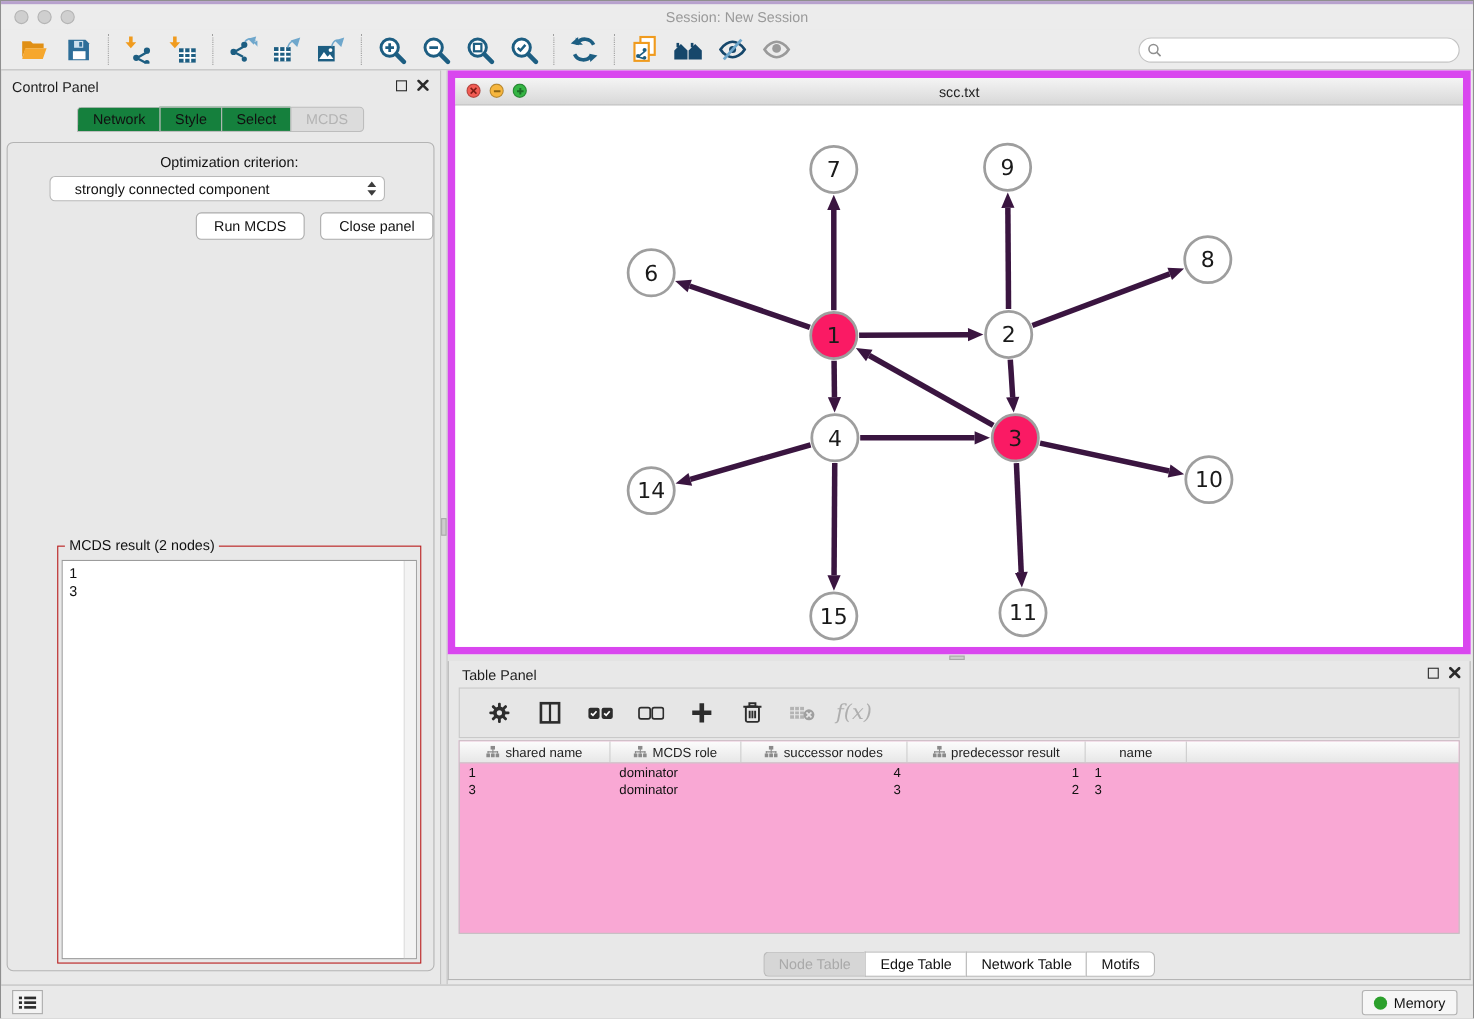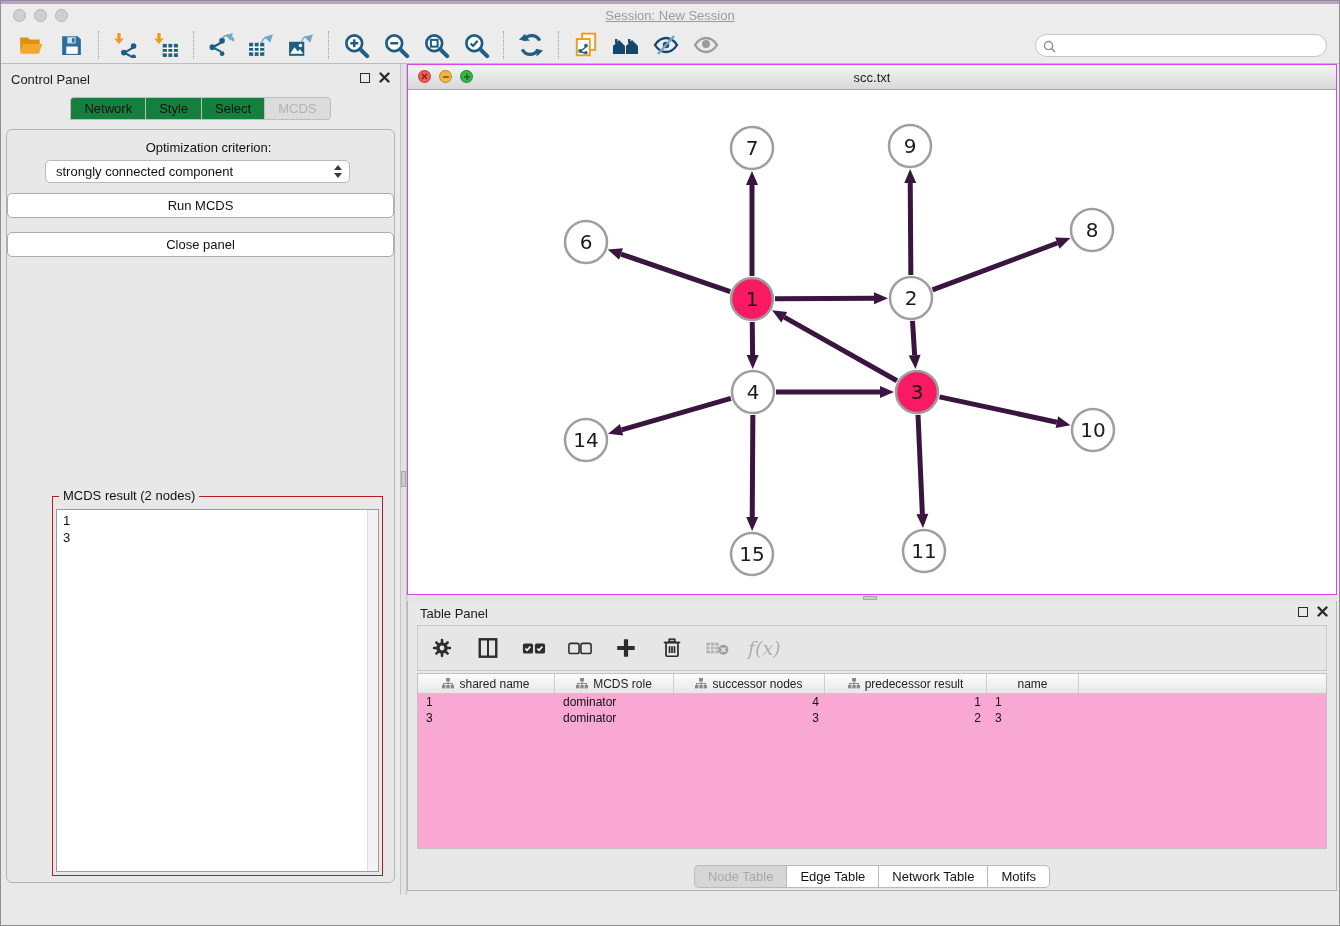--- a/index.html
+++ b/index.html
@@ -7,70 +7,70 @@
   #root { position:relative; width:1340px; height:926px; background:#e9e9e9; border:1px solid #8f8f8f; }
 
   
   .top-accent { position:absolute; left:0; top:0; width:100%; height:3px; background:#b7a1cd; }
   .titlebar { position:absolute; left:0; top:3px; width:100%; height:23px; background:#ececec; }
   .traffic { position:absolute; left:12px; top:5px; display:flex; gap:8px; }
   .traffic .dot { width:13px; height:13px; border-radius:50%; background:#cfcfcf; border:1px solid #b4b4b4; position:relative; }
   .nw .dot { border:1px solid rgba(0,0,0,.25); display:flex; align-items:center; justify-content:center; }
   .dot.red{background:#f25c54;} .dot.yellow{background:#f6b63e;} .dot.green{background:#35b544;}
   .dot svg{display:block;}
-  .win-title { position:absolute; left:0; right:0; top:4px; text-align:center; font-size:13px; color:#9a9a9a;text-decoration:underline; }
+  .win-title { position:absolute; left:0; right:0; top:4px; text-align:center; font-size:13px; color:#9a9a9a; }
 
   
   .toolbar { position:absolute; left:0; top:26px; width:100%; height:37px; background:#ececec; border-bottom:1px solid #bdbdbd; display:flex; align-items:center; padding-left:10px; }
   .tb-btn { width:40px; height:32px; display:flex; align-items:center; justify-content:center; background:transparent; border:none; }
   .tb-sep { width:1px; height:28px; border-left:1px dotted #9f9f9f; margin:0 7px; }
   .search-wrap { position:absolute; right:12px; top:7px; width:292px; height:23px; }
   .search-wrap input { width:100%; height:100%; border:1px solid #c3c3c3; border-radius:12px; background:#fff; padding:0 8px 0 26px; font-size:13px; outline:none; }
   .search-glass { position:absolute; left:8px; top:5px; }
 
   
   .control-panel { position:absolute; left:0; top:63px; width:399px; height:831px; }
   .panel-header { position:relative; height:30px; }
   .panel-title { position:absolute; left:10px; top:8px; font-size:13px; color:#1c1c1c; }
   .panel-ctrls { position:absolute; right:10px; top:8px; display:flex; gap:9px; align-items:center; }
   .cp-tabs { position:absolute; left:0; right:0; top:33px; display:flex; justify-content:center; }
   .cp-tab { font-size:13px; padding:3px 13px; background:#15803d; border:1px solid #bdbdbd; border-right:none; color:#111; }
   .cp-tab:first-child{ border-radius:4px 0 0 0; }
   .cp-tab.disabled-active { background:#dcdcdc; color:#b3b3b3; border-right:1px solid #bdbdbd; border-radius:0 4px 4px 0; }
   .cp-body { position:absolute; left:5px; right:5px; top:65px; bottom:12px; background:#e8e8e8; border:1px solid #b4b4b4; border-radius:6px; }
   .opt-label { position:absolute; left:16px; right:0; top:10px; text-align:center; font-size:13px; color:#111; }
-  .dropdown { position:absolute; left:38px; right:44px; top:30px; height:23px; background:#fff; border:1px solid #b9b9b9; border-radius:5px; font-size:13px; display:flex; align-items:center; padding-left:10px; color:#111; }
+  .dropdown { position:absolute; left:38px; right:44px; top:30px; height:23px; background:#fff; border:1px solid #b9b9b9; border-radius:5px; font-size:13px; display:flex; align-items:center; padding-left:22px; color:#111; }
   .dd-stepper { position:absolute; right:7px; top:4px; display:flex; flex-direction:column; gap:3px; }
   .tri-up { width:0; height:0; border-left:4px solid transparent; border-right:4px solid transparent; border-bottom:5px solid #3c3c3c; }
   .tri-dn { width:0; height:0; border-left:4px solid transparent; border-right:4px solid transparent; border-top:5px solid #3c3c3c; }
-  .btn-row { position:absolute; left:0; right:0; top:63px; display:flex; justify-content:flex-end; gap:14px;flex-direction:column; }
+  .btn-row { position:absolute; left:0; right:0; top:63px; display:flex; justify-content:flex-end; gap:14px; }
   .push-btn { font-size:13px; background:#fff; border:1px solid #ababab; border-radius:5px; padding:4px 16px; color:#111; }
   .result-group { position:absolute; left:9px; right:11px; top:366px; bottom:6px; border:1px solid #b91c1c;margin-left:36px; }
   .result-legend { position:absolute; left:6px; top:-9px; background:#e8e8e8; padding:0 4px; font-size:13px; color:#111; }
   .result-box { position:absolute; left:3px; right:3px; top:12px; bottom:3px; background:#fff; border:1px solid #9c9c9c; }
   .result-text { position:absolute; left:0; top:0; right:12px; bottom:0; padding:2px 6px; font-size:13px; line-height:17px; color:#111; white-space:pre; overflow:hidden; }
   .result-scroll { position:absolute; right:0; top:0; bottom:0; width:11px; background:#f3f3f3; border-left:1px solid #dedede; }
 
   
   .v-splitter { position:absolute; left:399px; top:63px; width:7px; height:831px; background:#e3e3e3; border-left:1px solid #c4c4c4; border-right:1px solid #c4c4c4; }
   .v-splitter .grip { position:absolute; left:0px; top:407px; width:5px; height:16px; background:#cdcdcd; border:1px solid #a8a8a8; }
   .h-splitter { position:absolute; left:406px; top:594px; width:930px; height:6px; background:#e3e3e3; }
   .h-splitter .grip { position:absolute; left:456px; top:1px; width:14px; height:4px; background:#cdcdcd; border:1px solid #a8a8a8; }
 
   
-  .network-window { position:absolute; left:406px; top:63px; width:930px; height:531px; background:#fff; border:1px solid #d946ef; }
+  .network-window { position:absolute; left:406px; top:63px; width:930px; height:531px; background:#fff; border:7px solid #d946ef; }
   .nw-titlebar { position:absolute; left:0; top:0; right:0; height:25px; background:linear-gradient(#f4f4f4,#d8d8d8); border-bottom:1px solid #a8a8a8; }
   .nw-title { position:absolute; left:0; right:0; top:5px; text-align:center; font-size:13px; color:#222; }
   .nw .traffic { top:5px; left:10px; }
   .nw-canvas { position:absolute; left:0; top:25px; right:0; bottom:0; background:#fff; }
   .nw-canvas svg text { font-family:"DejaVu Sans",sans-serif; }
 
   
   .table-panel { position:absolute; left:406px; top:600px; width:930px; height:290px; background:#e8e8e8; border:1px solid #b5b5b5; border-top:none; }
-  .tp-toolbar { position:absolute; left:9px; right:9px; top:24px; height:46px; background:#e6e6e6; border:1px solid #c9c9c9; display:flex; align-items:center; gap:14px; padding-left:8px; }
+  .tp-toolbar { position:absolute; left:9px; right:9px; top:24px; height:46px; background:#e6e6e6; border:1px solid #c9c9c9; display:flex; align-items:center; gap:14px; padding-left:20px; }
   .tp-btn { width:32px; height:34px; display:flex; align-items:center; justify-content:center; background:transparent; border:none; }
   .fx { font-family:"DejaVu Serif",serif; font-style:italic; font-size:19px; color:#aeaeae; }
   .tp-table { position:absolute; left:9px; right:9px; top:72px; height:176px; background:#f9a8d4; border:1px solid #c2c2c2; }
   .thead { display:flex; height:20px; background:linear-gradient(#fcfcfc,#e7e7e7); border-bottom:1px solid #c9c9c9; }
   .th { display:flex; align-items:center; justify-content:center; gap:5px; font-size:12px; color:#222; border-right:1px solid #cdcdcd; }
   .trow { display:flex; height:16px; font-size:12px; color:#111; }
   .td { padding:1px 8px 0 8px; }
   .td.num { text-align:right; padding-right:6px; }
   .c0{width:137px;} .c1{width:119px;} .c2{width:151px;} .c3{width:162px;} .c4{width:92px;}
   .tp-tabs { position:absolute; left:0; right:0; top:264px; display:flex; justify-content:center; }
@@ -581,13 +581,31 @@
       </div>
     </div>
     <div class="tp-tabs">
       <span class="tp-tab active">Node Table</span>
       <span class="tp-tab">Edge Table</span>
       <span class="tp-tab">Network Table</span>
       <span class="tp-tab">Motifs</span>
     </div>
   </div>
 
+  <div class="statusbar">
+    <button class="list-btn">
+      <svg width="16" height="13" viewBox="0 0 16 13">
+          <g fill="#2d2d2d">
+            <rect x="0" y="1" width="3" height="2.4"></rect>
+            <rect x="5" y="1" width="11" height="2.4"></rect>
+            <rect x="0" y="5.3" width="3" height="2.4"></rect>
+            <rect x="5" y="5.3" width="11" height="2.4"></rect>
+            <rect x="0" y="9.6" width="3" height="2.4"></rect>
+            <rect x="5" y="9.6" width="11" height="2.4"></rect>
+          </g>
+        </svg>
+    </button>
+    <button class="memory-btn">
+      <span class="mem-dot" style="background: rgb(44, 160, 44);"></span>
+      <span>Memory</span>
+    </button>
+  </div>
 </div>
 
 </body></html>

